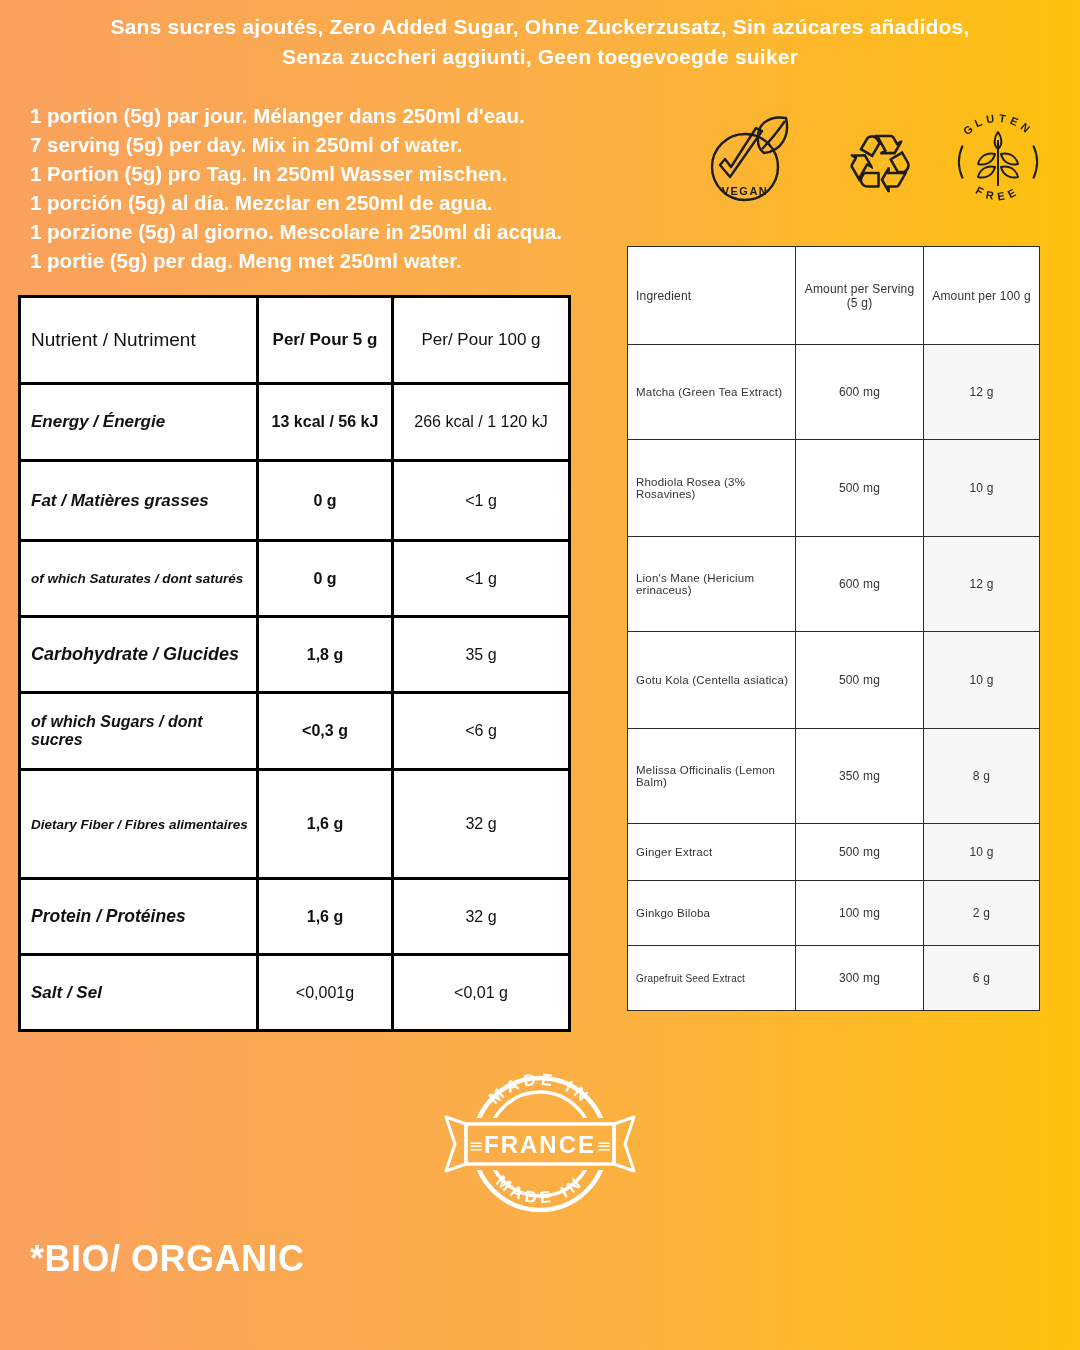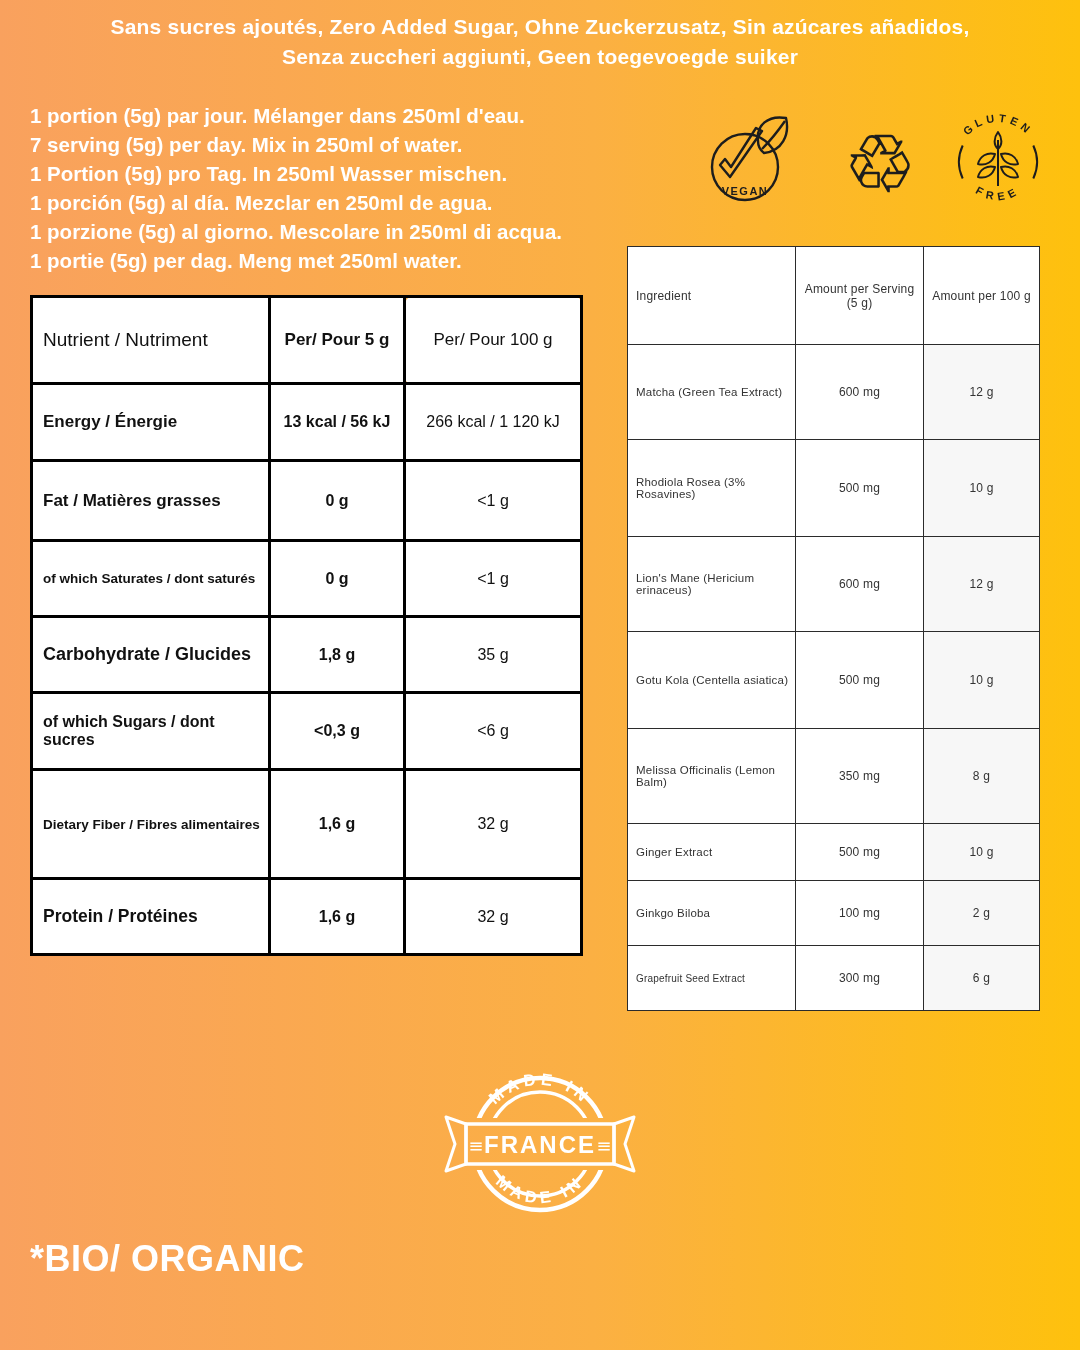--- a/index.html
+++ b/index.html
@@ -22,31 +22,31 @@
   .icon{position:absolute;}
   .vegan-svg{left:700px;top:115px;}
   .recycle{
     left:838px;top:122px;width:84px;height:84px;text-align:center;
     font-family:"DejaVu Sans",sans-serif;font-size:78px;line-height:84px;
     color:transparent;-webkit-text-stroke:2.6px #1d1d1d;
   }
   .gluten-svg{left:948px;top:112px;}
   
   .nut{
-    position:absolute;left:30px;top:295px;width:550px;border-collapse:collapse;table-layout:fixed;
+    position:absolute;left:18px;top:295px;width:550px;border-collapse:collapse;table-layout:fixed;
   }
   .nut th,.nut td{
     border:3px solid #000;background:#fff;vertical-align:middle;color:#111;
     padding:2px 6px;overflow:hidden;
   }
   .nut th{font-weight:400;text-align:center;}
   .nut th:first-child{text-align:left;padding-left:10px;font-size:19px;}
   .nut th:nth-child(2){font-weight:700;font-size:17px;}
   .nut th:nth-child(3){font-size:17px;border-radius:7px;}
-  .nut td:first-child{text-align:left;padding-left:10px;font-weight:700;}
+  .nut td:first-child{text-align:left;padding-left:10px;font-weight:700;font-style:italic;}
   .nut td:nth-child(2){text-align:center;font-weight:700;font-size:16px;}
   .nut td:nth-child(3){text-align:center;font-weight:400;font-size:16px;}
   .nut tr:nth-child(1){height:87px;}
   .nut tr:nth-child(2){height:77px;}
   .nut tr:nth-child(3){height:80px;}
   .nut tr:nth-child(4){height:76px;}
   .nut tr:nth-child(5){height:76px;}
   .nut tr:nth-child(6){height:77px;}
   .nut tr:nth-child(7){height:109px;}
   .nut tr:nth-child(8){height:76px;}
@@ -184,20 +184,25 @@
         <tr>
           <td>Dietary Fiber / Fibres alimentaires</td>
           <td>1,6 g</td>
           <td>32 g</td>
         </tr>
         <tr>
           <td>Protein / Protéines</td>
           <td>1,6 g</td>
           <td>32 g</td>
         </tr>
+        <tr>
+          <td>Salt / Sel</td>
+          <td>&lt;0,001g</td>
+          <td>&lt;0,01 g</td>
+        </tr>
       </tbody>
   </table>
 
   <table class="ing">
     <colgroup>
         <col style="width:168px">
         <col style="width:128px">
         <col style="width:116px">
       </colgroup>
     <tbody id="ing-body">

